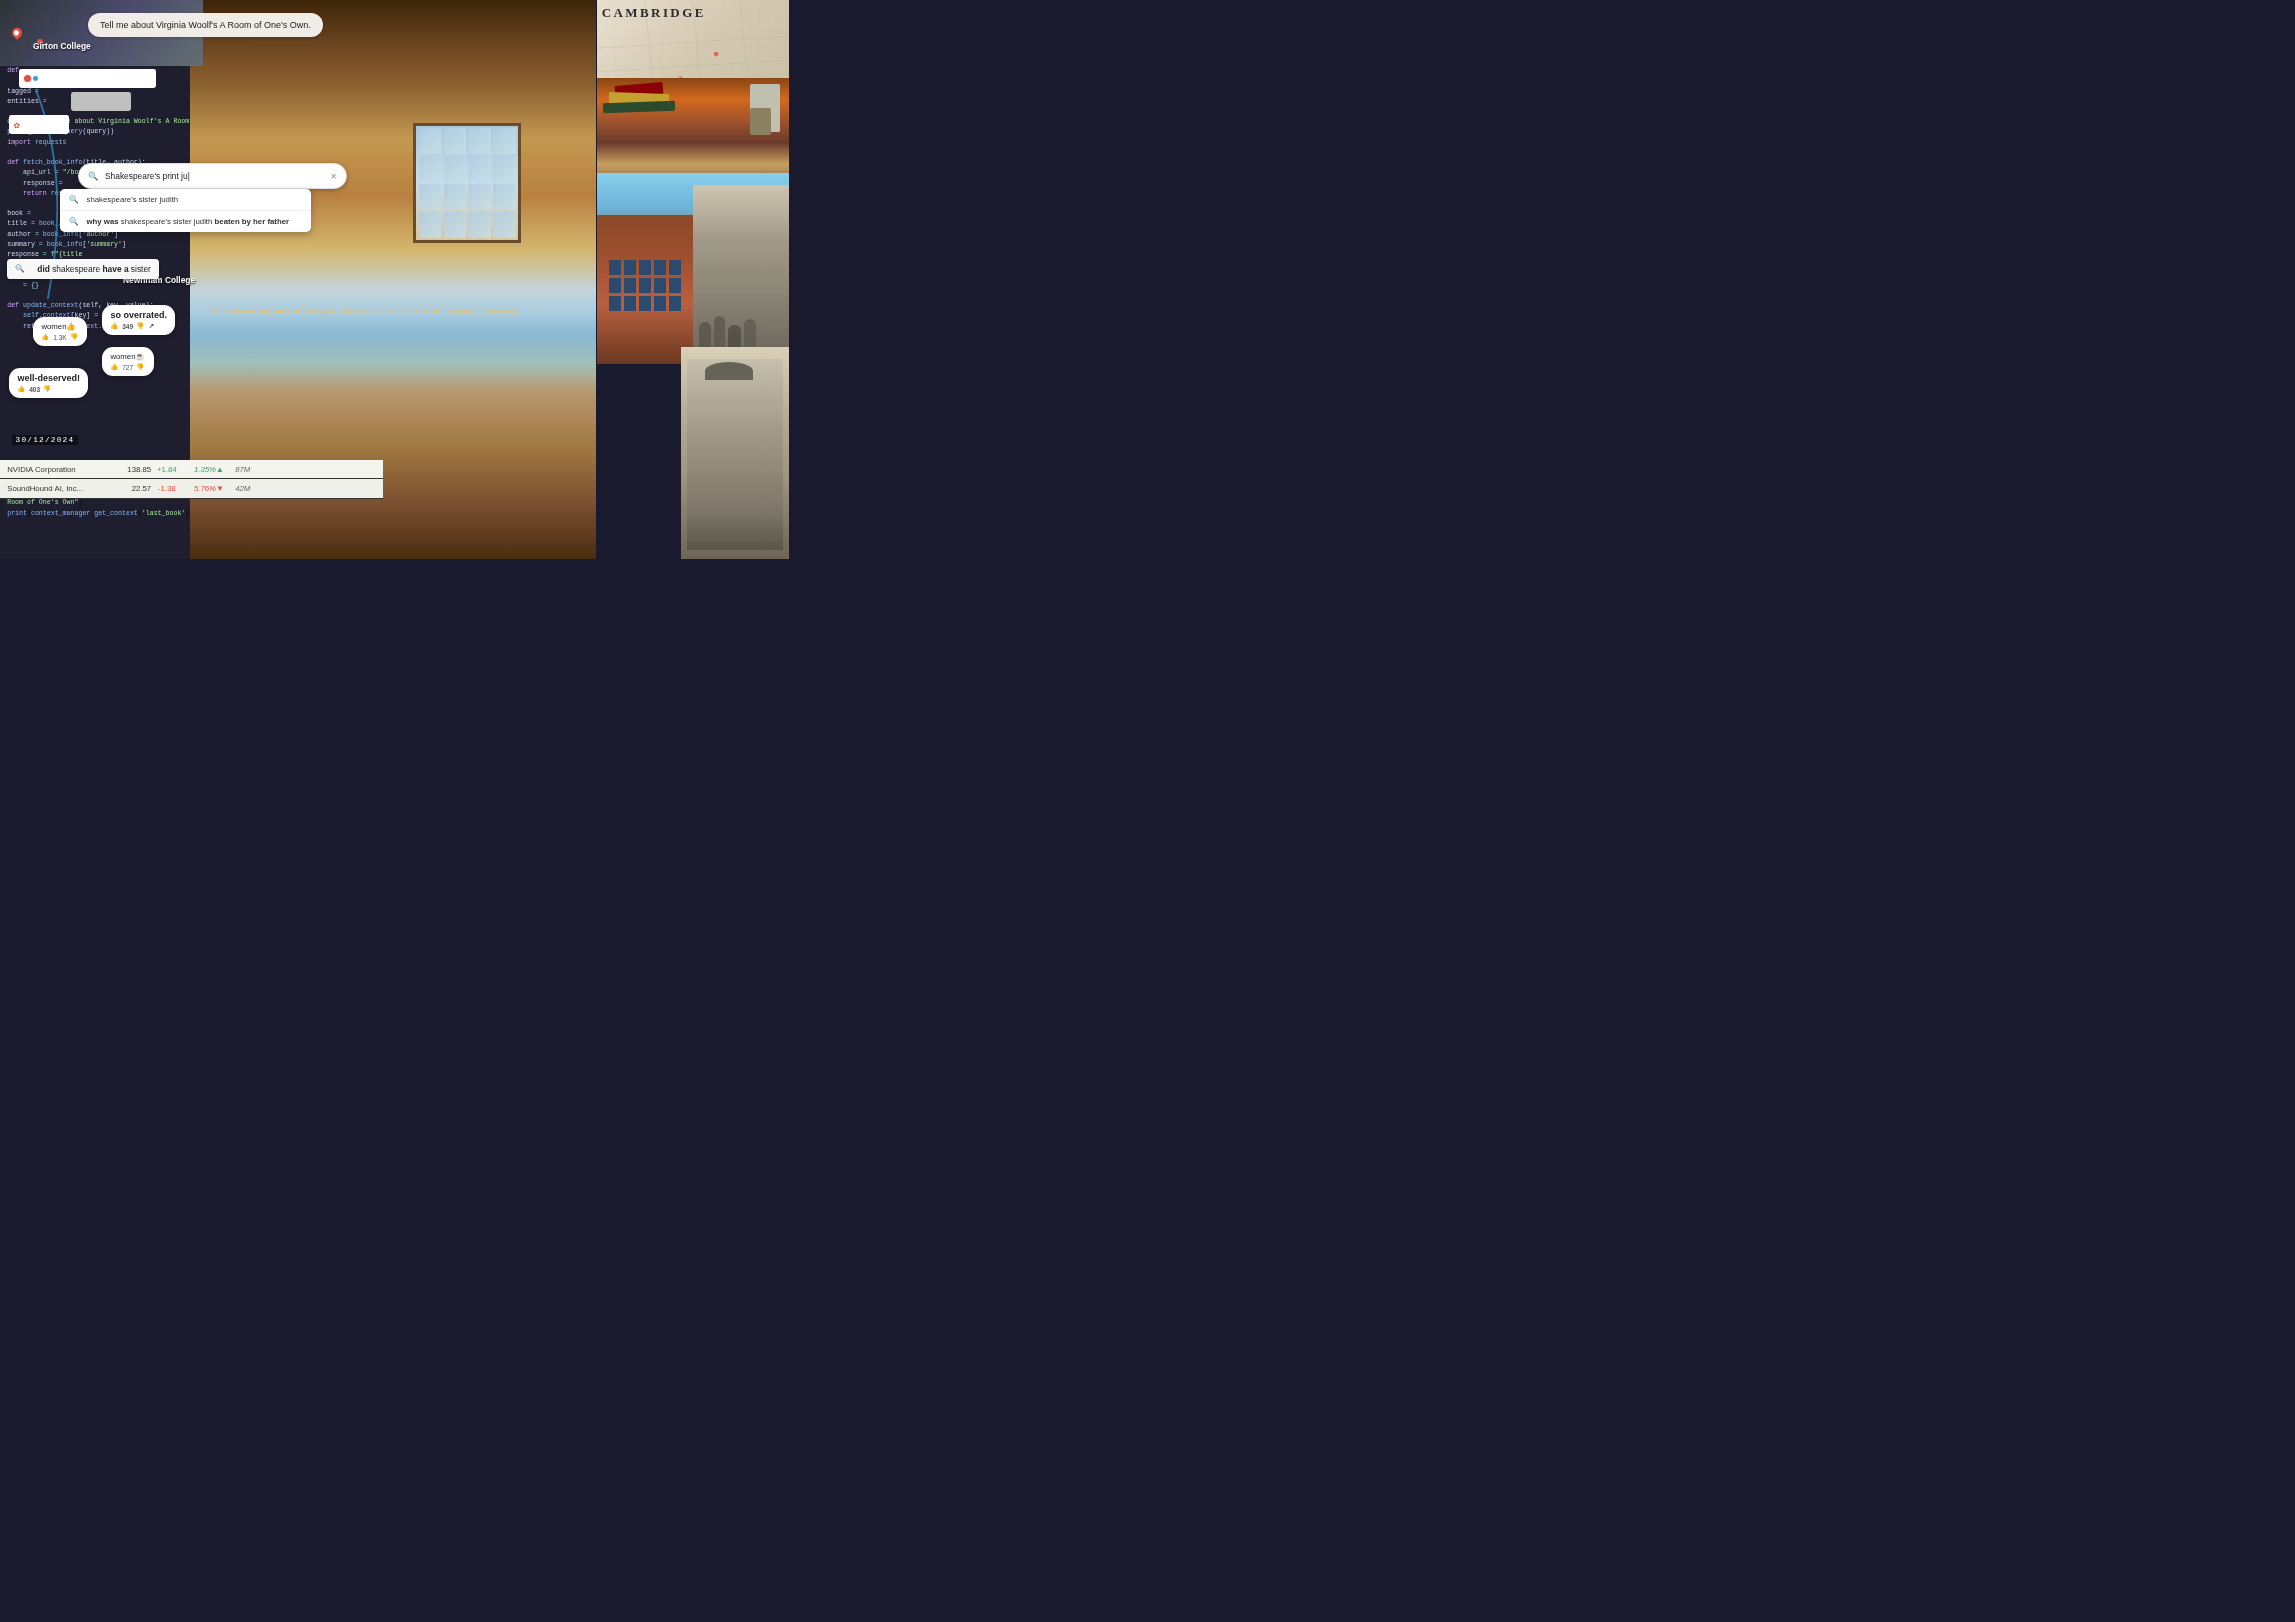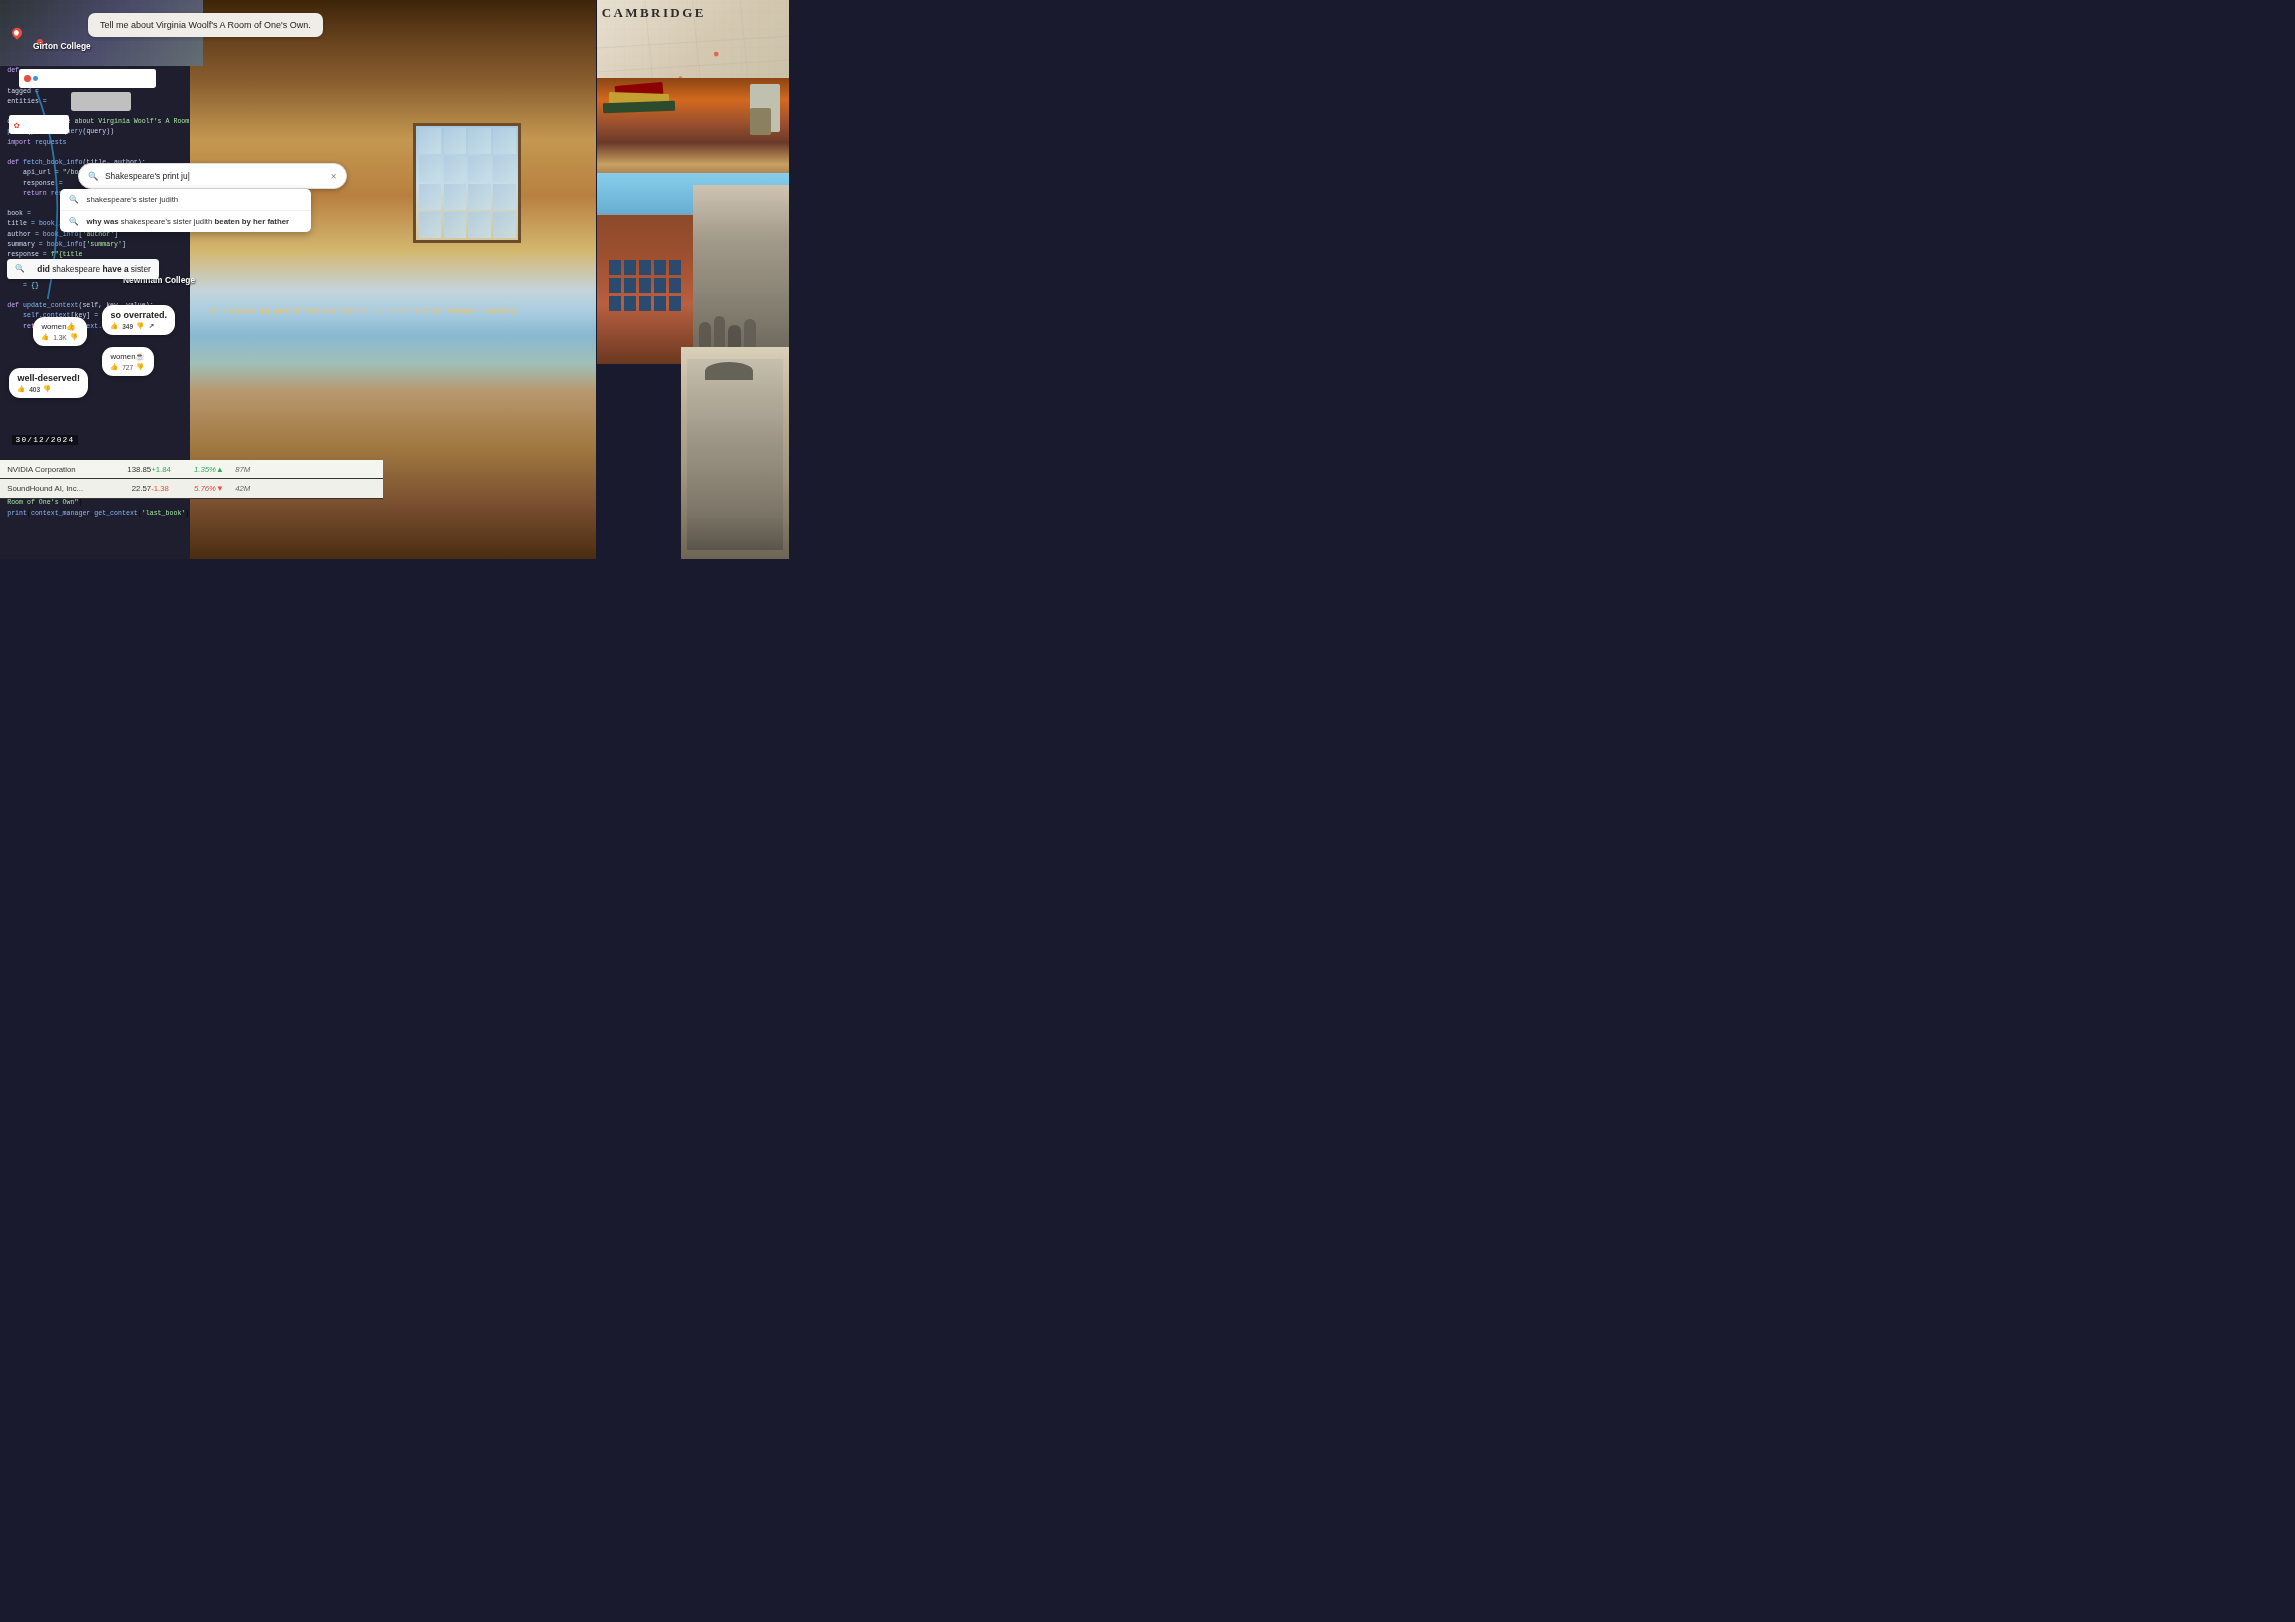--- a/index.html
+++ b/index.html
@@ -193,21 +193,21 @@
       cursor: pointer;
     }
     .autocomplete-item:last-child { border-bottom: none; }
     .ac-search-icon { color: #888; margin-right: 7.2px; font-size: 7.8px; }
 
     
     .chat-bubble-query {
       position: absolute;
       top: 13px; left: 88px;
       background: #f0ede8;
-      border-radius: 7px;
+      border-radius: 12px;
       padding: 7.2px 12px;
       font-family: Arial, sans-serif;
       font-size: 9px;
       color: #222;
       max-width: 263px;
       z-index: 25;
       box-shadow: 0 1.2px 3.6px rgba(0,0,0,0.15);
     }
 
     
@@ -338,21 +338,21 @@
       align-items: center;
       padding: 4.8px 7.2px;
       font-family: Arial, sans-serif;
       font-size: 7.8px;
       border-bottom: 0.6px solid #333;
     }
     .stock-row-1 { background: #f5f5f0; }
     .stock-row-2 { background: #f0f0eb; }
     .stock-name { flex: 0 0 96px; color: #333; }
     .stock-price { flex: 0 0 48px; color: #333; text-align: right; }
-    .stock-change { flex: 0 0 36px; text-align: left; padding-right: 4.8px; }
+    .stock-change { flex: 0 0 36px; text-align: center; padding-right: 4.8px; }
     .stock-pct { flex: 0 0 48px; text-align: center; padding-right: 4.8px; font-style: italic; }
     .stock-vol { flex: 0 0 36px; text-align: left; color: #666; font-style: italic; }
     .up { color: #27ae60; }
     .dn { color: #e74c3c; }
 
     
     .map-top-right {
       position: absolute;
       top: 0; right: 0;
       width: 192px; height: 120px;

